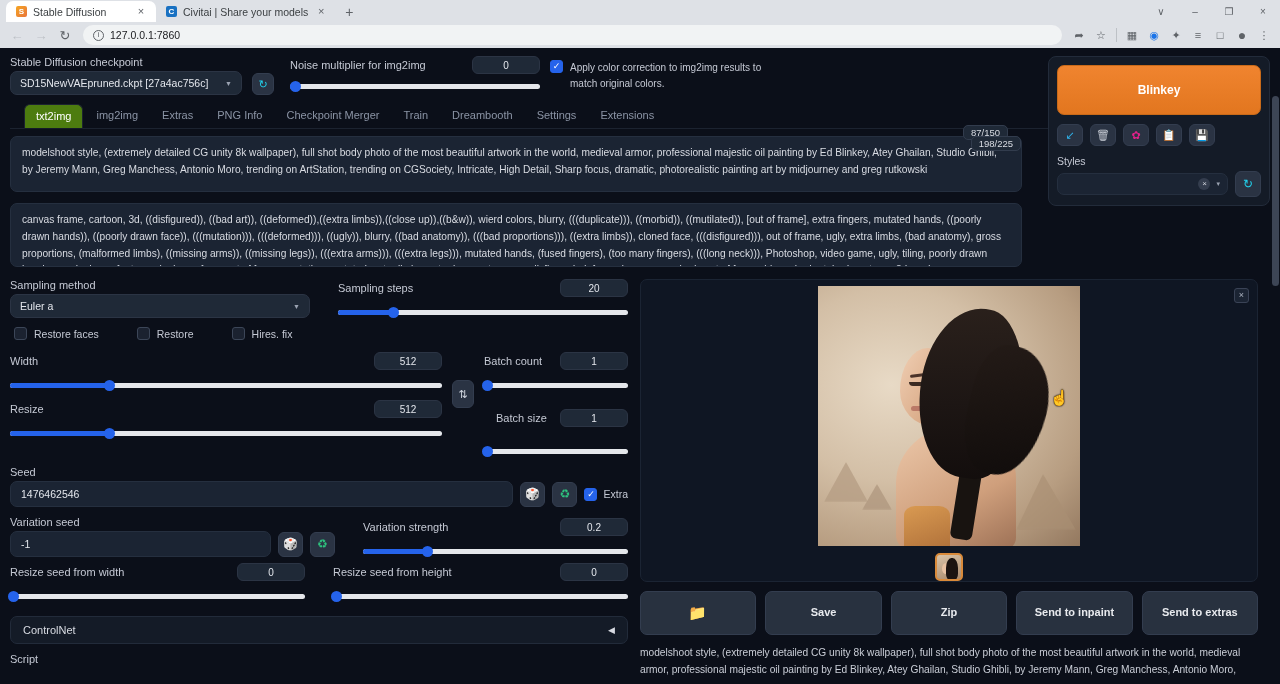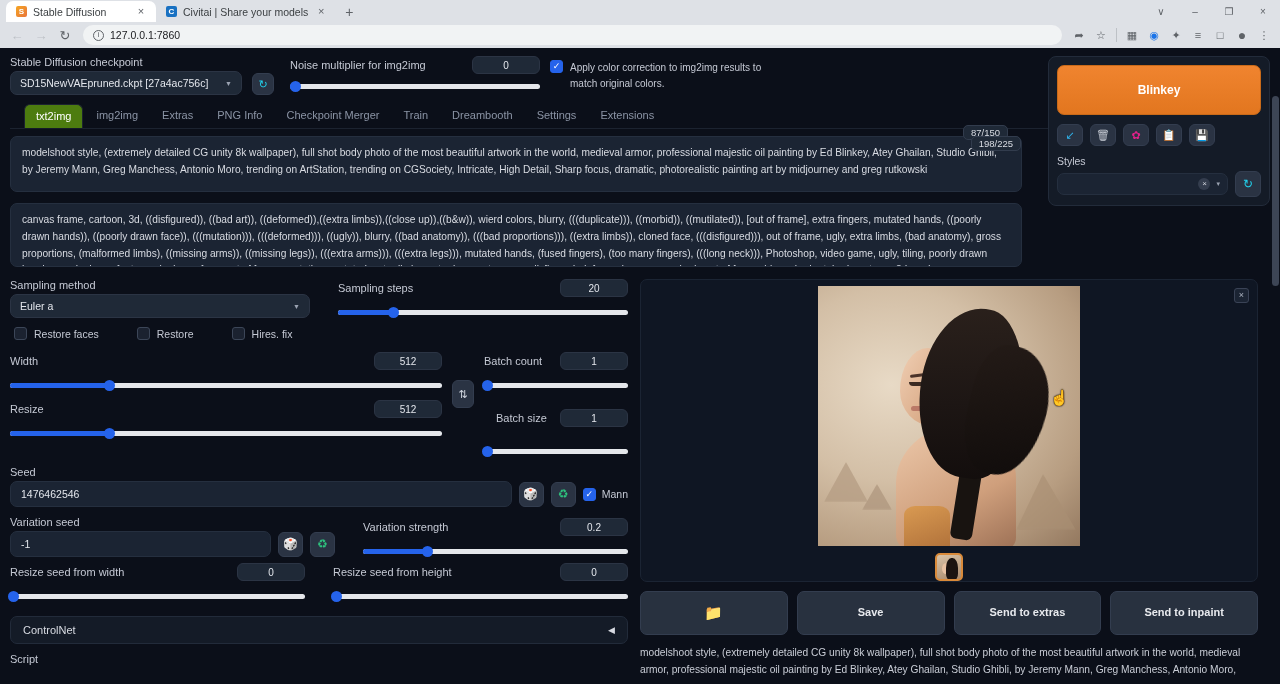--- a/index.html
+++ b/index.html
@@ -573,21 +573,21 @@
 
 
       <div class="ctl">
         <span class="field-label">Seed</span>
         <div class="seedrow">
           <div class="text-input" style="flex:1">1476462546</div>
           <div class="sq-btn">🎲</div>
           <div class="sq-btn" style="color:#2ec27e">♻</div>
           <div class="extra-lbl">
             <span class="cbx checked">✓</span>
-            <span>Mann</span>
+            <span>Extra</span>
           </div>
         </div>
       </div>
 
       <div class="row">
         <div style="width:325px">
           <span class="field-label">Variation seed</span>
           <div class="seedrow">
             <div class="text-input" style="flex:1">-1</div>
             <div class="sq-btn">🎲</div>
@@ -666,22 +666,23 @@
           <div class="thumb">
             <div class="t-face"></div>
             <div class="t-hair"></div>
           </div>
         </div>
       </div>
 
       <div class="actionbar">
         <div class="action-btn folder" style="color:#e8b339">📁</div>
         <div class="action-btn">Save</div>
+        <div class="action-btn">Zip</div>
+        <div class="action-btn">Send to inpaint</div>
         <div class="action-btn">Send to extras</div>
-        <div class="action-btn">Send to inpaint</div>
       </div>
 
       <div class="result-prompt">modelshoot style, (extremely detailed CG unity 8k wallpaper), full shot body photo of the most beautiful artwork in the world, medieval armor, professional majestic oil painting by Ed Blinkey, Atey Ghailan, Studio Ghibli, by Jeremy Mann, Greg Manchess, Antonio Moro, trending on ArtStation, trending on</div>
     </div>
   </div>
 
   <div class="scrollbar">
     <div class="thumbbar"></div>
   </div>
 </div>

